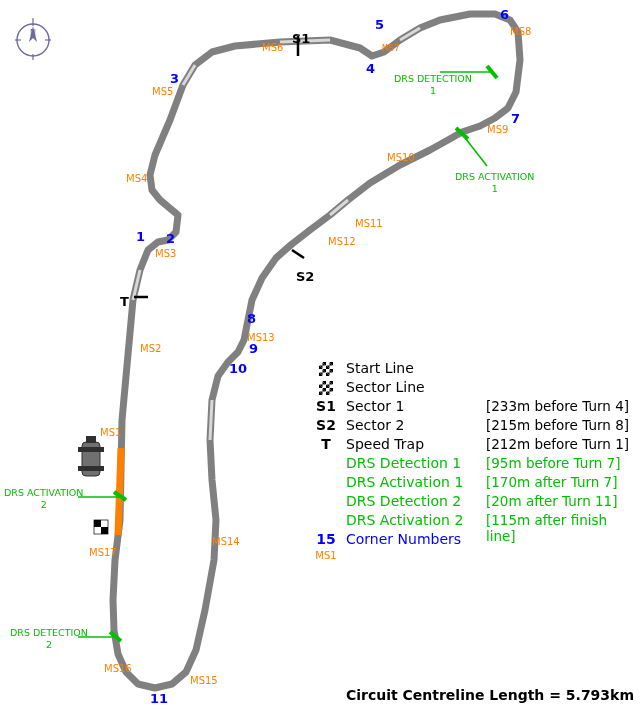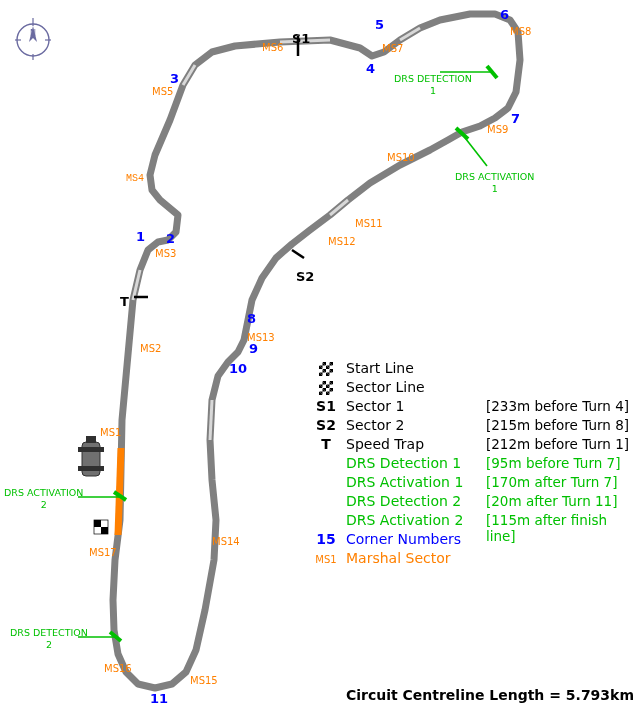--- a/index.html
+++ b/index.html
@@ -261,24 +261,24 @@
       <div class="lbl corner-num" style="left: 511px; top: 112px;">7</div>
       <div class="lbl corner-num" style="left: 247px; top: 312px;">8</div>
       <div class="lbl corner-num" style="left: 249px; top: 342px;">9</div>
       <div class="lbl corner-num" style="left: 229px; top: 362px;">10</div>
       <div class="lbl corner-num" style="left: 150px; top: 692px;">11</div>
     </div>
   <div id="marshal-labels">
       <div class="lbl marshal" style="left: 100px; top: 428px;">MS1</div>
       <div class="lbl marshal" style="left: 140px; top: 344px;">MS2</div>
       <div class="lbl marshal" style="left: 155px; top: 249px;">MS3</div>
-      <div class="lbl marshal" style="left: 126px; top: 174px; font-family: Liberation Mono, monospace;">MS4</div>
+      <div class="lbl marshal" style="left: 126px; top: 174px;">MS4</div>
       <div class="lbl marshal" style="left: 152px; top: 87px;">MS5</div>
       <div class="lbl marshal" style="left: 262px; top: 43px;">MS6</div>
-      <div class="lbl marshal" style="left: 382px; top: 44px;">MS7</div>
+      <div class="lbl marshal" style="left: 382px; top: 44px; font-family: Liberation Mono, monospace;">MS7</div>
       <div class="lbl marshal" style="left: 510px; top: 27px;">MS8</div>
       <div class="lbl marshal" style="left: 487px; top: 125px;">MS9</div>
       <div class="lbl marshal" style="left: 387px; top: 153px;">MS10</div>
       <div class="lbl marshal" style="left: 355px; top: 219px;">MS11</div>
       <div class="lbl marshal" style="left: 288px; top: 237px; margin-left: 40px;">MS12</div>
       <div class="lbl marshal" style="left: 247px; top: 333px;">MS13</div>
       <div class="lbl marshal" style="left: 212px; top: 537px;">MS14</div>
       <div class="lbl marshal" style="left: 190px; top: 676px;">MS15</div>
       <div class="lbl marshal" style="left: 104px; top: 664px;">MS16</div>
       <div class="lbl marshal" style="left: 89px; top: 548px;">MS17</div>
@@ -353,19 +353,18 @@
         <div class="legend-name">DRS Activation 2</div>
         <div class="legend-detail">[115m after finish line]</div>
       </div>
       <div class="legend-row row-blue">
         <div class="legend-key k-blue">15</div>
         <div class="legend-name">Corner Numbers</div>
         <div class="legend-detail"></div>
       </div>
       <div class="legend-row row-orange">
         <div class="legend-key k-orange">MS1</div>
-        <div class="legend-name">Marshal Sector</div>
         <div class="legend-detail"></div>
       </div>
     </div>
 
   <div id="footer">Circuit Centreline Length = 5.793km</div>
 </div>
 
 </body></html>

